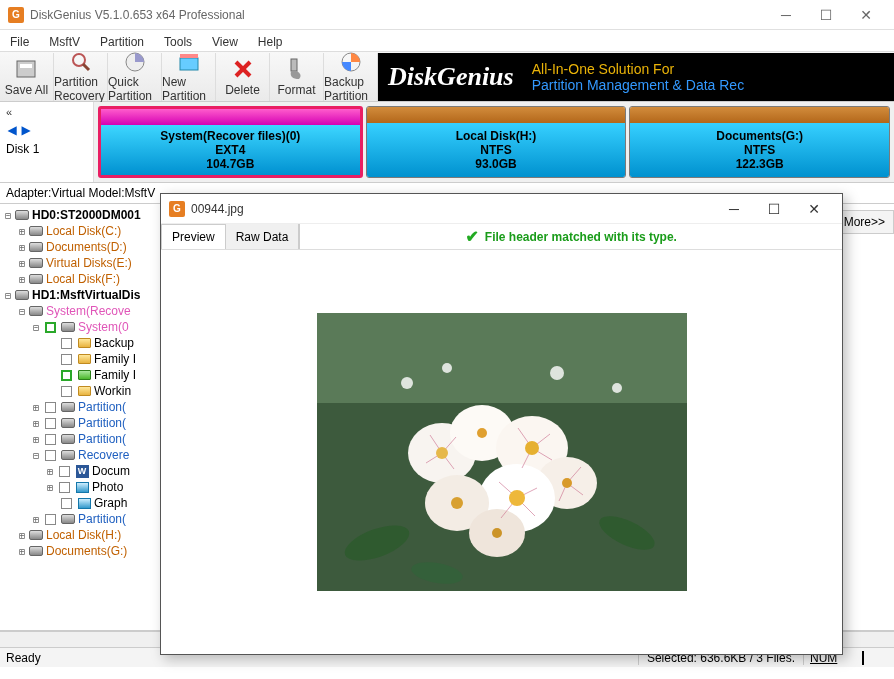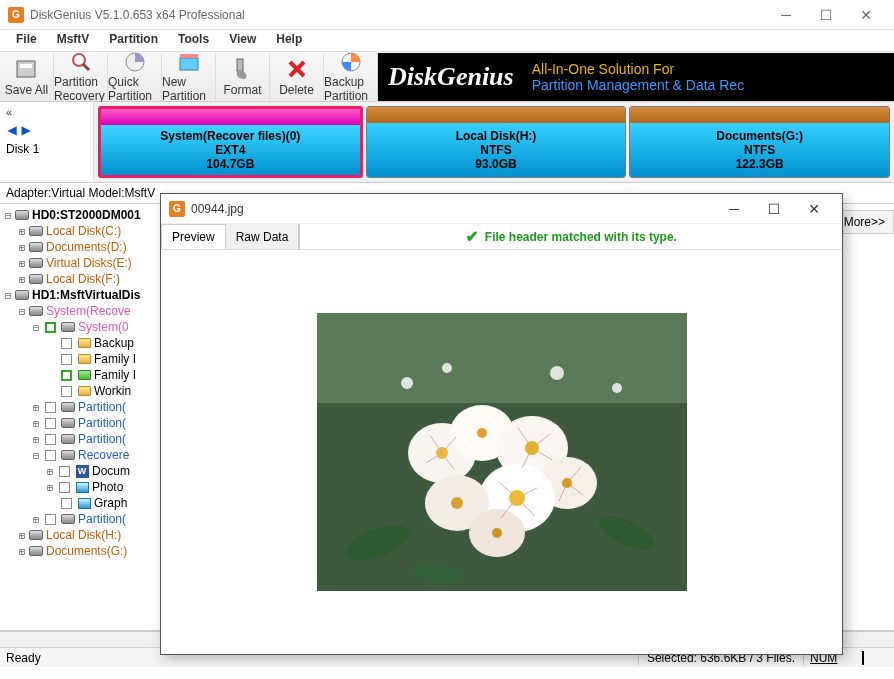--- a/index.html
+++ b/index.html
@@ -6,21 +6,21 @@
 body { width: 894px; height: 679px; background: #fff; position: relative; overflow: hidden; }
 
 
 .titlebar { height: 30px; background: #fff; border-bottom: 1px solid #e0e0e0; display: flex; align-items: center; padding: 0 8px; }
 .titlebar .logo { width: 16px; height: 16px; background: #e67e22; border-radius: 2px; margin-right: 6px; display: flex; align-items: center; justify-content: center; color: #fff; font-weight: bold; font-size: 10px; }
 .titlebar .title { flex: 1; color: #666; }
 .titlebar .winbtns { display: flex; }
 .titlebar .winbtn { width: 40px; height: 30px; display: flex; align-items: center; justify-content: center; color: #666; font-size: 14px; }
 
 
-.menubar { height: 22px; display: flex; align-items: flex-start; padding: 0 6px; border-bottom: 1px solid #ddd; font-weight: bold; }
+.menubar { height: 22px; display: flex; align-items: flex-end; padding: 0 0; border-bottom: 1px solid #ddd; }
 .menubar .menu-item { padding: 2px 10px; color: #333; }
 
 
 .toolbar { height: 50px; display: flex; align-items: center; border-bottom: 1px solid #ccc; background: linear-gradient(#f8f8f8,#eaeaea); }
 .tool { width: 54px; height: 48px; display: flex; flex-direction: column; align-items: center; justify-content: center; font-size: 10px; color: #333; border-right: 1px solid #ddd; }
 .tool .ticon { width: 26px; height: 26px; margin-bottom: 1px; display:flex;align-items:center;justify-content:center;}
 .banner { flex:1; height: 48px; background: #000; display:flex; align-items:center; padding-left:10px; overflow:hidden; }
 .banner .b1 { color:#fff; font-family: Georgia, serif; font-style: italic; font-weight:bold; font-size: 26px; margin-right:18px; }
 .banner .b2 { flex:1; }
 .banner .b2 .line1 { color:#eab308; font-family: "Arial Black", sans-serif; font-size:14px; }
@@ -147,34 +147,34 @@
         <svg width="24" height="24">
           <rect x="3" y="8" width="18" height="12" fill="#6cf" stroke="#28a"></rect>
           <rect x="3" y="4" width="18" height="4" fill="#f88"></rect>
         </svg>
       </div>
       <span>New Partition</span>
     </div>
   <div class="tool">
       <div class="ticon">
         <svg width="24" height="24">
+          <line x1="5" y1="5" x2="19" y2="19" stroke="#d22" stroke-width="4"></line>
+          <line x1="19" y1="5" x2="5" y2="19" stroke="#d22" stroke-width="4"></line>
+        </svg>
+      </div>
+      <span>Delete</span>
+    </div>
+  <div class="tool">
+      <div class="ticon">
+        <svg width="24" height="24">
           <rect x="6" y="2" width="6" height="12" fill="#bbb" stroke="#666"></rect>
           <path d="M6 14 Q4 22 14 22 Q18 18 12 14" fill="#999"></path>
         </svg>
       </div>
       <span>Format</span>
-    </div>
-  <div class="tool">
-      <div class="ticon">
-        <svg width="24" height="24">
-          <line x1="5" y1="5" x2="19" y2="19" stroke="#d22" stroke-width="4"></line>
-          <line x1="19" y1="5" x2="5" y2="19" stroke="#d22" stroke-width="4"></line>
-        </svg>
-      </div>
-      <span>Delete</span>
     </div>
   <div class="tool">
       <div class="ticon">
         <svg width="24" height="24">
           <circle cx="12" cy="12" r="9" fill="none" stroke="#888"></circle>
           <path d="M12 3 A9 9 0 0 1 21 12 L12 12 Z" fill="#f84"></path>
           <path d="M12 12 L3 12 A9 9 0 0 0 12 21 Z" fill="#48f"></path>
         </svg>
       </div>
       <span>Backup Partition</span>

